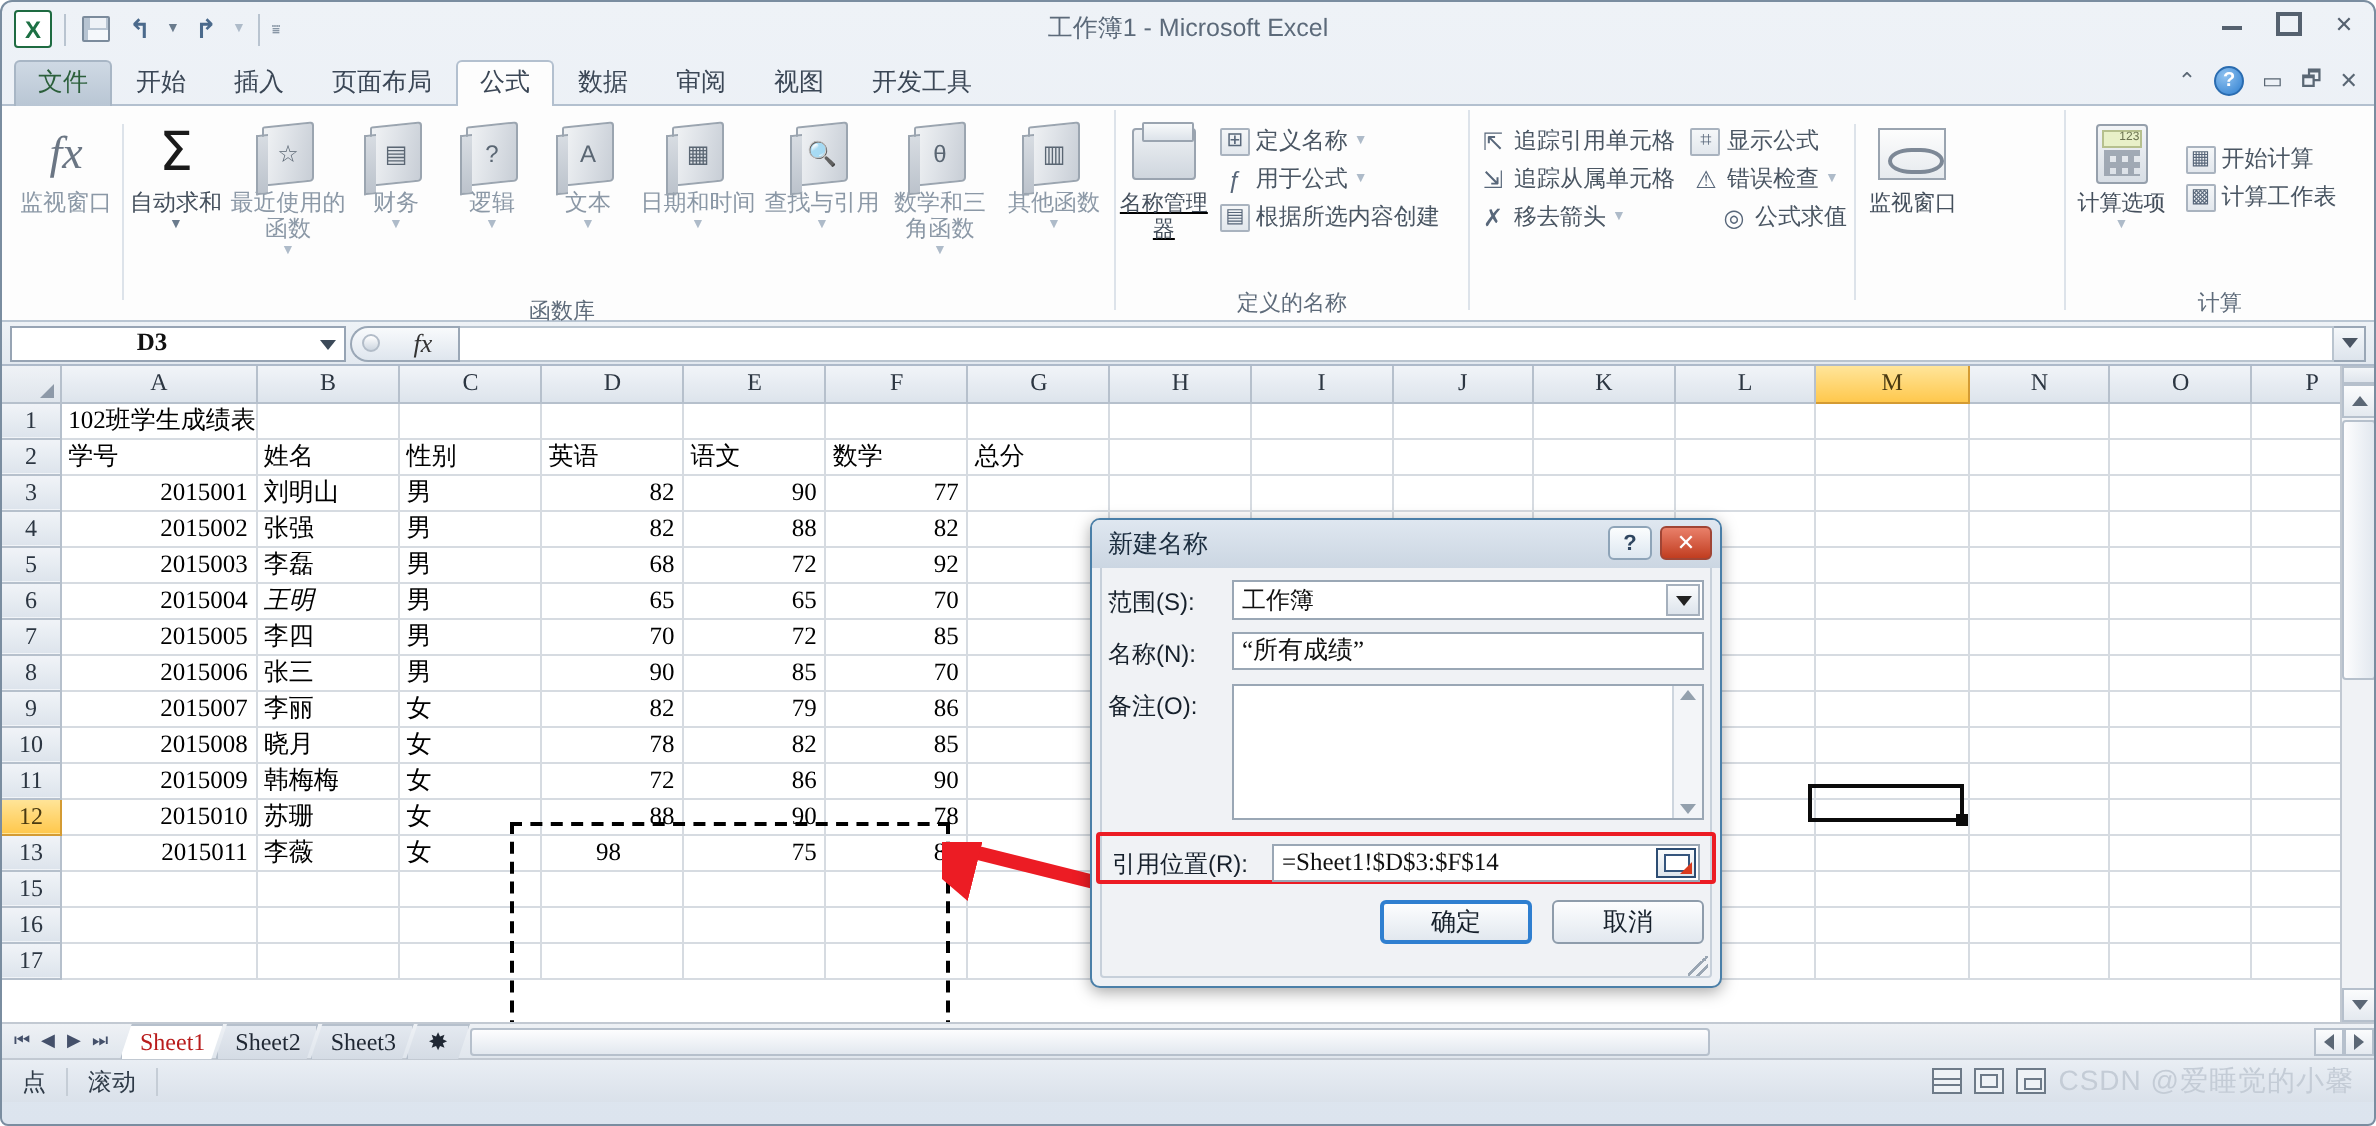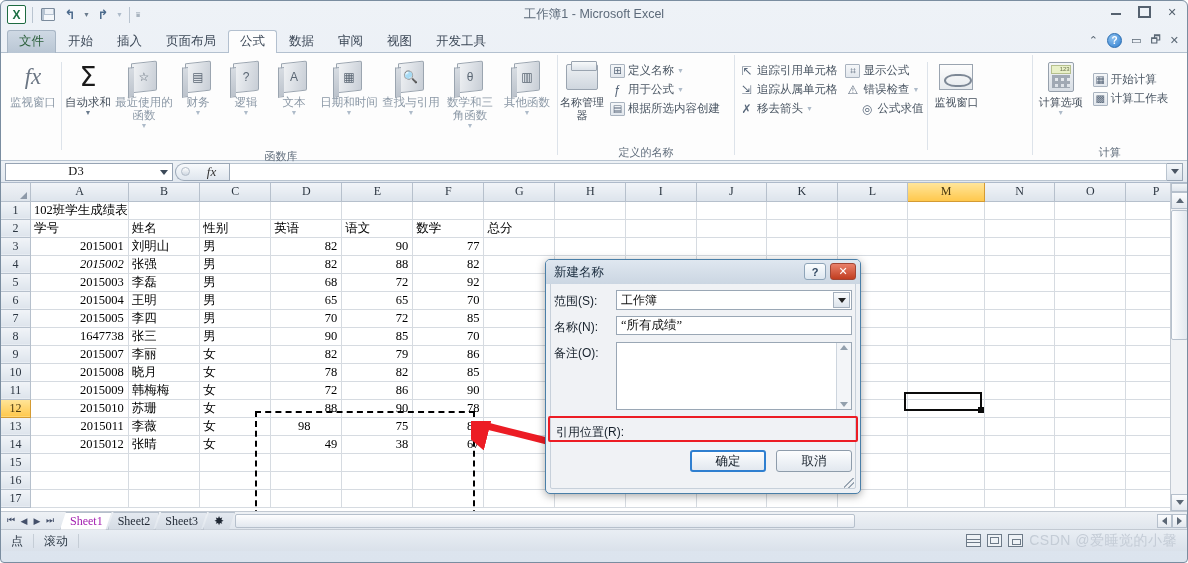--- a/index.html
+++ b/index.html
@@ -158,21 +158,21 @@
   
   .fbar {
     height:22px; background:linear-gradient(#eef2f6,#e3e9f0);
     display:flex; align-items:center; padding:0 4px; border-bottom:1px solid #aebaca;
   }
   .namebox {
     width:168px;height:18px;background:#fff;border:1px solid #97a4b4;
     display:flex;align-items:center;position:relative;
     font-family:"Liberation Serif",serif;font-size:12.5px;color:#111;
   }
-  .namebox .nb-text{ flex:1; text-align:center; padding-right:26px; }
+  .namebox .nb-text{ flex:1; text-align:center; padding-right:26px;font-weight:bold; }
   .namebox .nb-arrow{ position:absolute;right:4px;top:6px;border-left:4px solid transparent;border-right:4px solid transparent;border-top:5px solid #3c4a59;}
   .fx-group{ display:flex;align-items:center;height:18px;margin-left:2px; }
   .round-btn{
     width:19px;height:18px;border:1px solid #9aa7b6;border-right:none;border-radius:9px 0 0 9px;
     background:linear-gradient(#f8fafc,#dfe6ee);display:flex;align-items:center;justify-content:center;
   }
   .round-btn .dot{width:9px;height:9px;border-radius:50%;background:linear-gradient(#ffffff,#cdd6e0);border:1px solid #b2bcc8;}
   .fx-btn{
     width:36px;height:18px;border:1px solid #9aa7b6;border-left:none;
     background:linear-gradient(#f8fafc,#dfe6ee);display:flex;align-items:center;justify-content:center;
@@ -263,21 +263,21 @@
   .navbtns span{ width:12px;text-align:center; }
   .sheettabs{ display:flex; align-items:flex-end; height:18px; }
   .stab{
     font-family:"Liberation Serif",serif; font-size:12px; color:#1f2733;
     padding:1px 8px 1px 9px; position:relative;
     background:linear-gradient(#e4e9f0,#d4dbe4);
     border:1px solid #b6c0cc; border-bottom:none;
     clip-path:polygon(6px 0,100% 0,calc(100% - 6px) 100%,0 100%);
     margin-right:-4px;
   }
-  .stab.active{ background:#fff; color:#a21caf; }
+  .stab.active{ background:#fff; color:#b91c1c; }
   .stab.newsheet{ padding:1px 10px; }
   .hsb-track{
     flex:1; height:14px; margin:0 4px; position:relative;
   }
   .hsb-thumb{
     position:absolute;left:0;top:0;width:620px;height:14px;
     background:linear-gradient(#fdfdfe,#e2e8ef);border:1px solid #b6c0cc;border-radius:2px;
   }
   .hsb-arw{ width:15px;height:14px;background:linear-gradient(#fbfcfd,#e4e9ef);border:1px solid #b6c0cc;display:flex;align-items:center;justify-content:center;}
   .hsb-arw .l{border-top:4px solid transparent;border-bottom:4px solid transparent;border-right:5px solid #5b6775;}
@@ -529,21 +529,21 @@
           <div class="tri-dim">▼</div>
         </div>
       </div>
       <div class="grp-label">函数库</div>
     </div>
 
     <div class="grp-div" style="height:100px;margin-top:2px;"></div>
 
     <div class="grp" style="width:178px;">
       <div class="grp-body">
-        <div class="bigbtn" style="width:48px;">
+        <div class="bigbtn" style="width:48px;text-decoration:underline;">
           <div class="ico-box">
               <span class="namemgr-ico"></span>
             </div>
           <div class="lbl" style="font-size:11px;">名称管理器</div>
         </div>
         <div class="stackcol">
           <div class="smallrow">
             <span class="sm-ico">⊞</span>
             <span>定义名称</span>
             <span class="tri-dim">▼</span>
@@ -725,21 +725,21 @@
             <td class="cell txt" style="width: 72px;"></td>
             <td class="cell txt" style="width: 72px;"></td>
             <td class="cell txt" style="width: 72px;"></td>
             <td class="cell txt" style="width: 78px;"></td>
             <td class="cell txt" style="width: 72px;"></td>
             <td class="cell txt" style="width: 72px;"></td>
             <td class="cell txt" style="width: 62px;"></td>
           </tr>
           <tr>
             <th class="rowhead">4</th>
-            <td class="cell num" style="width: 74px; font-style: italic;">2015002</td>
+            <td class="cell num" style="width: 74px;">2015002</td>
             <td class="cell txt" style="width: 72px;">张强</td>
             <td class="cell txt" style="width: 72px;">男</td>
             <td class="cell num" style="width: 72px;">82</td>
             <td class="cell num" style="width: 72px;">88</td>
             <td class="cell num" style="width: 72px;">82</td>
             <td class="cell txt" style="width: 72px;"></td>
             <td class="cell txt" style="width: 72px;"></td>
             <td class="cell txt" style="width: 72px;"></td>
             <td class="cell txt" style="width: 72px;"></td>
             <td class="cell txt" style="width: 72px;"></td>
@@ -764,21 +764,21 @@
             <td class="cell txt" style="width: 72px;"></td>
             <td class="cell txt" style="width: 72px;"></td>
             <td class="cell txt" style="width: 78px;"></td>
             <td class="cell txt" style="width: 72px;"></td>
             <td class="cell txt" style="width: 72px;"></td>
             <td class="cell txt" style="width: 62px;"></td>
           </tr>
           <tr>
             <th class="rowhead">6</th>
             <td class="cell num" style="width: 74px;">2015004</td>
-            <td class="cell txt" style="width: 72px;">王明</td>
+            <td class="cell txt" style="width: 72px; font-style: italic;">王明</td>
             <td class="cell txt" style="width: 72px;">男</td>
             <td class="cell num" style="width: 72px;">65</td>
             <td class="cell num" style="width: 72px;">65</td>
             <td class="cell num" style="width: 72px;">70</td>
             <td class="cell txt" style="width: 72px;"></td>
             <td class="cell txt" style="width: 72px;"></td>
             <td class="cell txt" style="width: 72px;"></td>
             <td class="cell txt" style="width: 72px;"></td>
             <td class="cell txt" style="width: 72px;"></td>
             <td class="cell txt" style="width: 72px;"></td>
@@ -801,21 +801,21 @@
             <td class="cell txt" style="width: 72px;"></td>
             <td class="cell txt" style="width: 72px;"></td>
             <td class="cell txt" style="width: 72px;"></td>
             <td class="cell txt" style="width: 78px;"></td>
             <td class="cell txt" style="width: 72px;"></td>
             <td class="cell txt" style="width: 72px;"></td>
             <td class="cell txt" style="width: 62px;"></td>
           </tr>
           <tr>
             <th class="rowhead">8</th>
-            <td class="cell num" style="width: 74px;">1647738</td>
+            <td class="cell num" style="width: 74px;">2015006</td>
             <td class="cell txt" style="width: 72px;">张三</td>
             <td class="cell txt" style="width: 72px;">男</td>
             <td class="cell num" style="width: 72px;">90</td>
             <td class="cell num" style="width: 72px;">85</td>
             <td class="cell num" style="width: 72px;">70</td>
             <td class="cell txt" style="width: 72px;"></td>
             <td class="cell txt" style="width: 72px;"></td>
             <td class="cell txt" style="width: 72px;"></td>
             <td class="cell txt" style="width: 72px;"></td>
             <td class="cell txt" style="width: 72px;"></td>
@@ -902,39 +902,20 @@
             <td class="cell txt" style="width: 62px;"></td>
           </tr>
           <tr>
             <th class="rowhead">13</th>
             <td class="cell num" style="width: 74px;">2015011</td>
             <td class="cell txt" style="width: 72px;">李薇</td>
             <td class="cell txt" style="width: 72px;">女</td>
             <td class="cell num" style="width: 72px; text-align: center;">98</td>
             <td class="cell num" style="width: 72px;">75</td>
             <td class="cell num" style="width: 72px;">85</td>
-            <td class="cell txt" style="width: 72px;"></td>
-            <td class="cell txt" style="width: 72px;"></td>
-            <td class="cell txt" style="width: 72px;"></td>
-            <td class="cell txt" style="width: 72px;"></td>
-            <td class="cell txt" style="width: 72px;"></td>
-            <td class="cell txt" style="width: 72px;"></td>
-            <td class="cell txt" style="width: 78px;"></td>
-            <td class="cell txt" style="width: 72px;"></td>
-            <td class="cell txt" style="width: 72px;"></td>
-            <td class="cell txt" style="width: 62px;"></td>
-          </tr>
-          <tr>
-            <th class="rowhead">14</th>
-            <td class="cell num" style="width: 74px;">2015012</td>
-            <td class="cell txt" style="width: 72px;">张晴</td>
-            <td class="cell txt" style="width: 72px;">女</td>
-            <td class="cell num" style="width: 72px;">49</td>
-            <td class="cell num" style="width: 72px;">38</td>
-            <td class="cell num" style="width: 72px;">67</td>
             <td class="cell txt" style="width: 72px;"></td>
             <td class="cell txt" style="width: 72px;"></td>
             <td class="cell txt" style="width: 72px;"></td>
             <td class="cell txt" style="width: 72px;"></td>
             <td class="cell txt" style="width: 72px;"></td>
             <td class="cell txt" style="width: 72px;"></td>
             <td class="cell txt" style="width: 78px;"></td>
             <td class="cell txt" style="width: 72px;"></td>
             <td class="cell txt" style="width: 72px;"></td>
             <td class="cell txt" style="width: 62px;"></td>
@@ -1090,20 +1071,26 @@
             <i class="up"></i>
             <i class="dn"></i>
           </div>
         </div>
       </div>
     </div>
 
     <div class="refrow-wrap">
       <div class="refrow">
         <div class="flabel">引用位置(R):</div>
+        <div class="refinput">
+          <span>=Sheet1!$D$3:$F$14</span>
+          <span class="collapse-btn">
+              <span class="mini"></span>
+            </span>
+        </div>
       </div>
     </div>
 
     <div class="dlg-buttons">
       <div class="dbtn default">确定</div>
       <div class="dbtn">取消</div>
     </div>
     <div class="dlg-resize"></div>
   </div>
 

